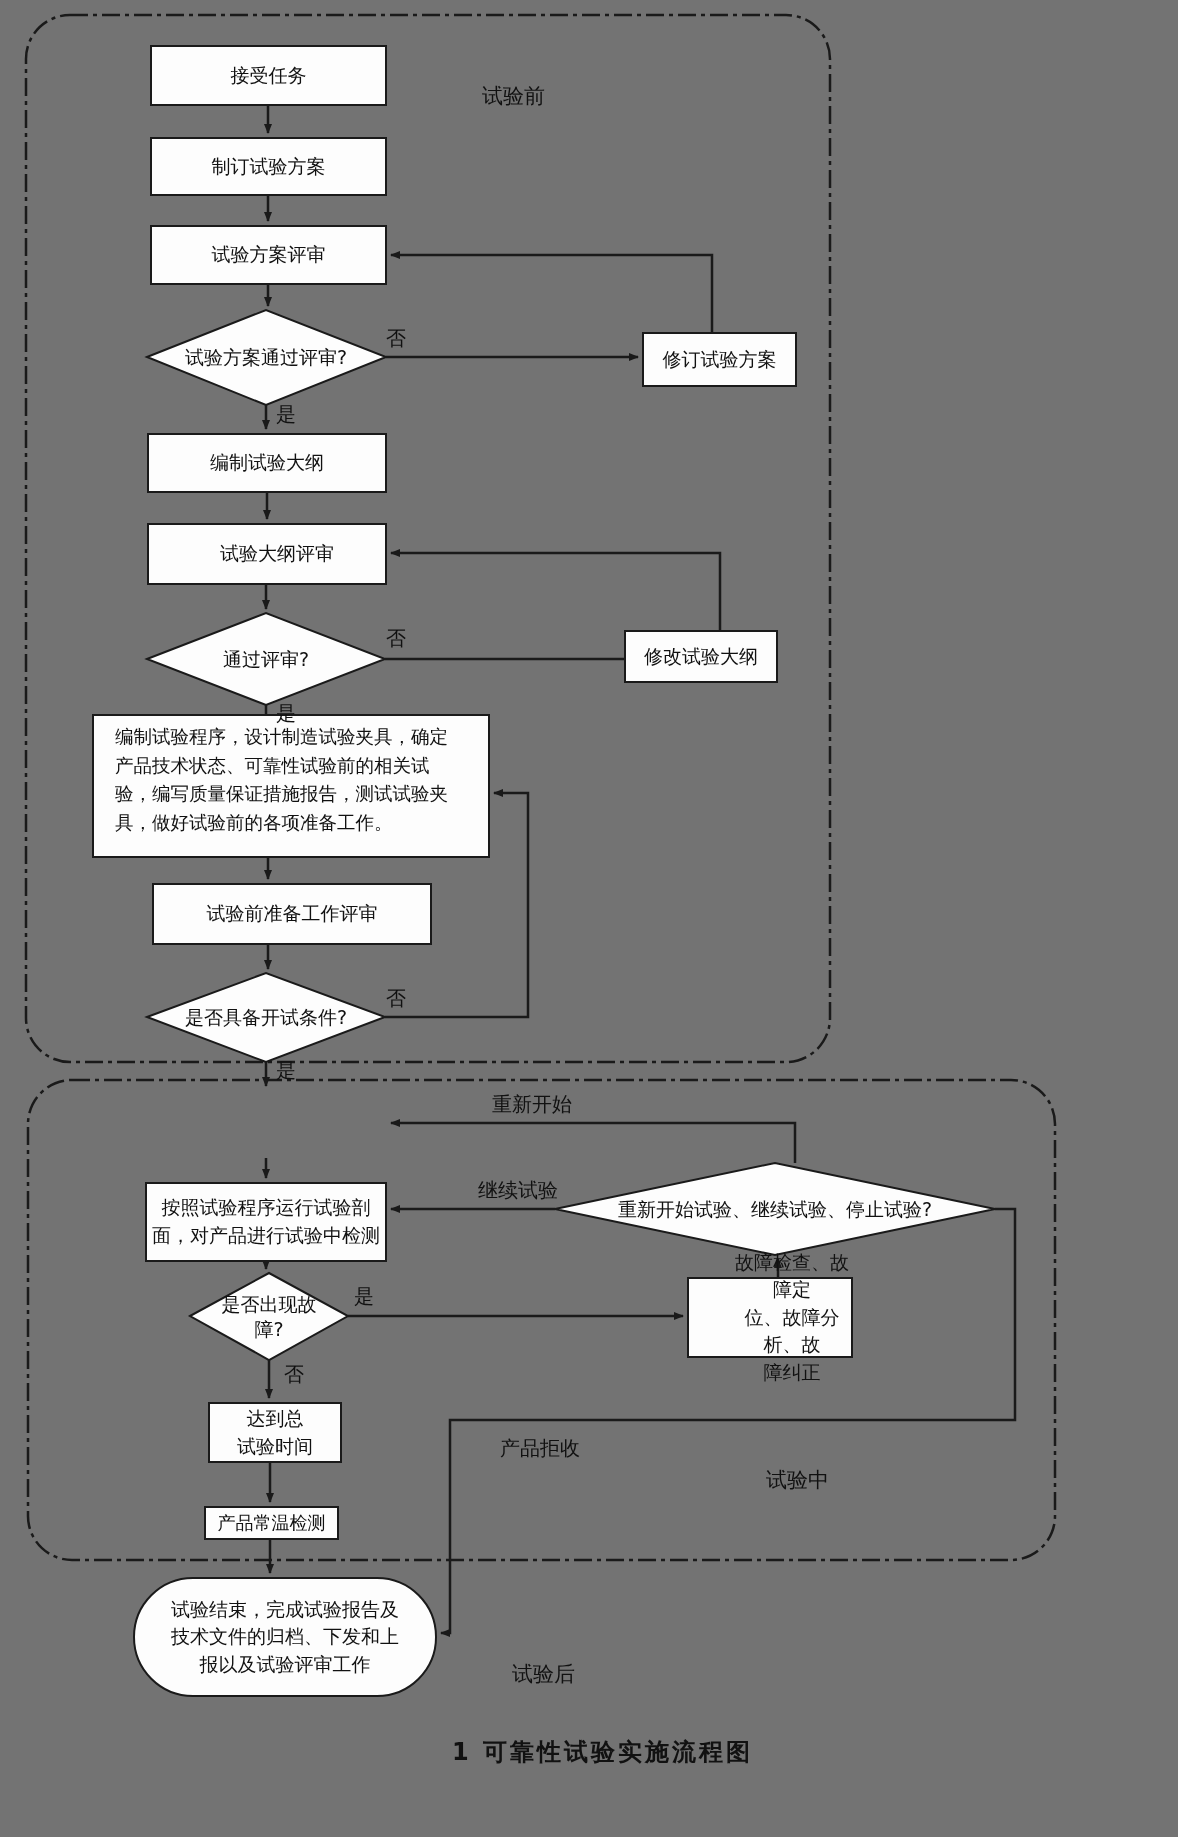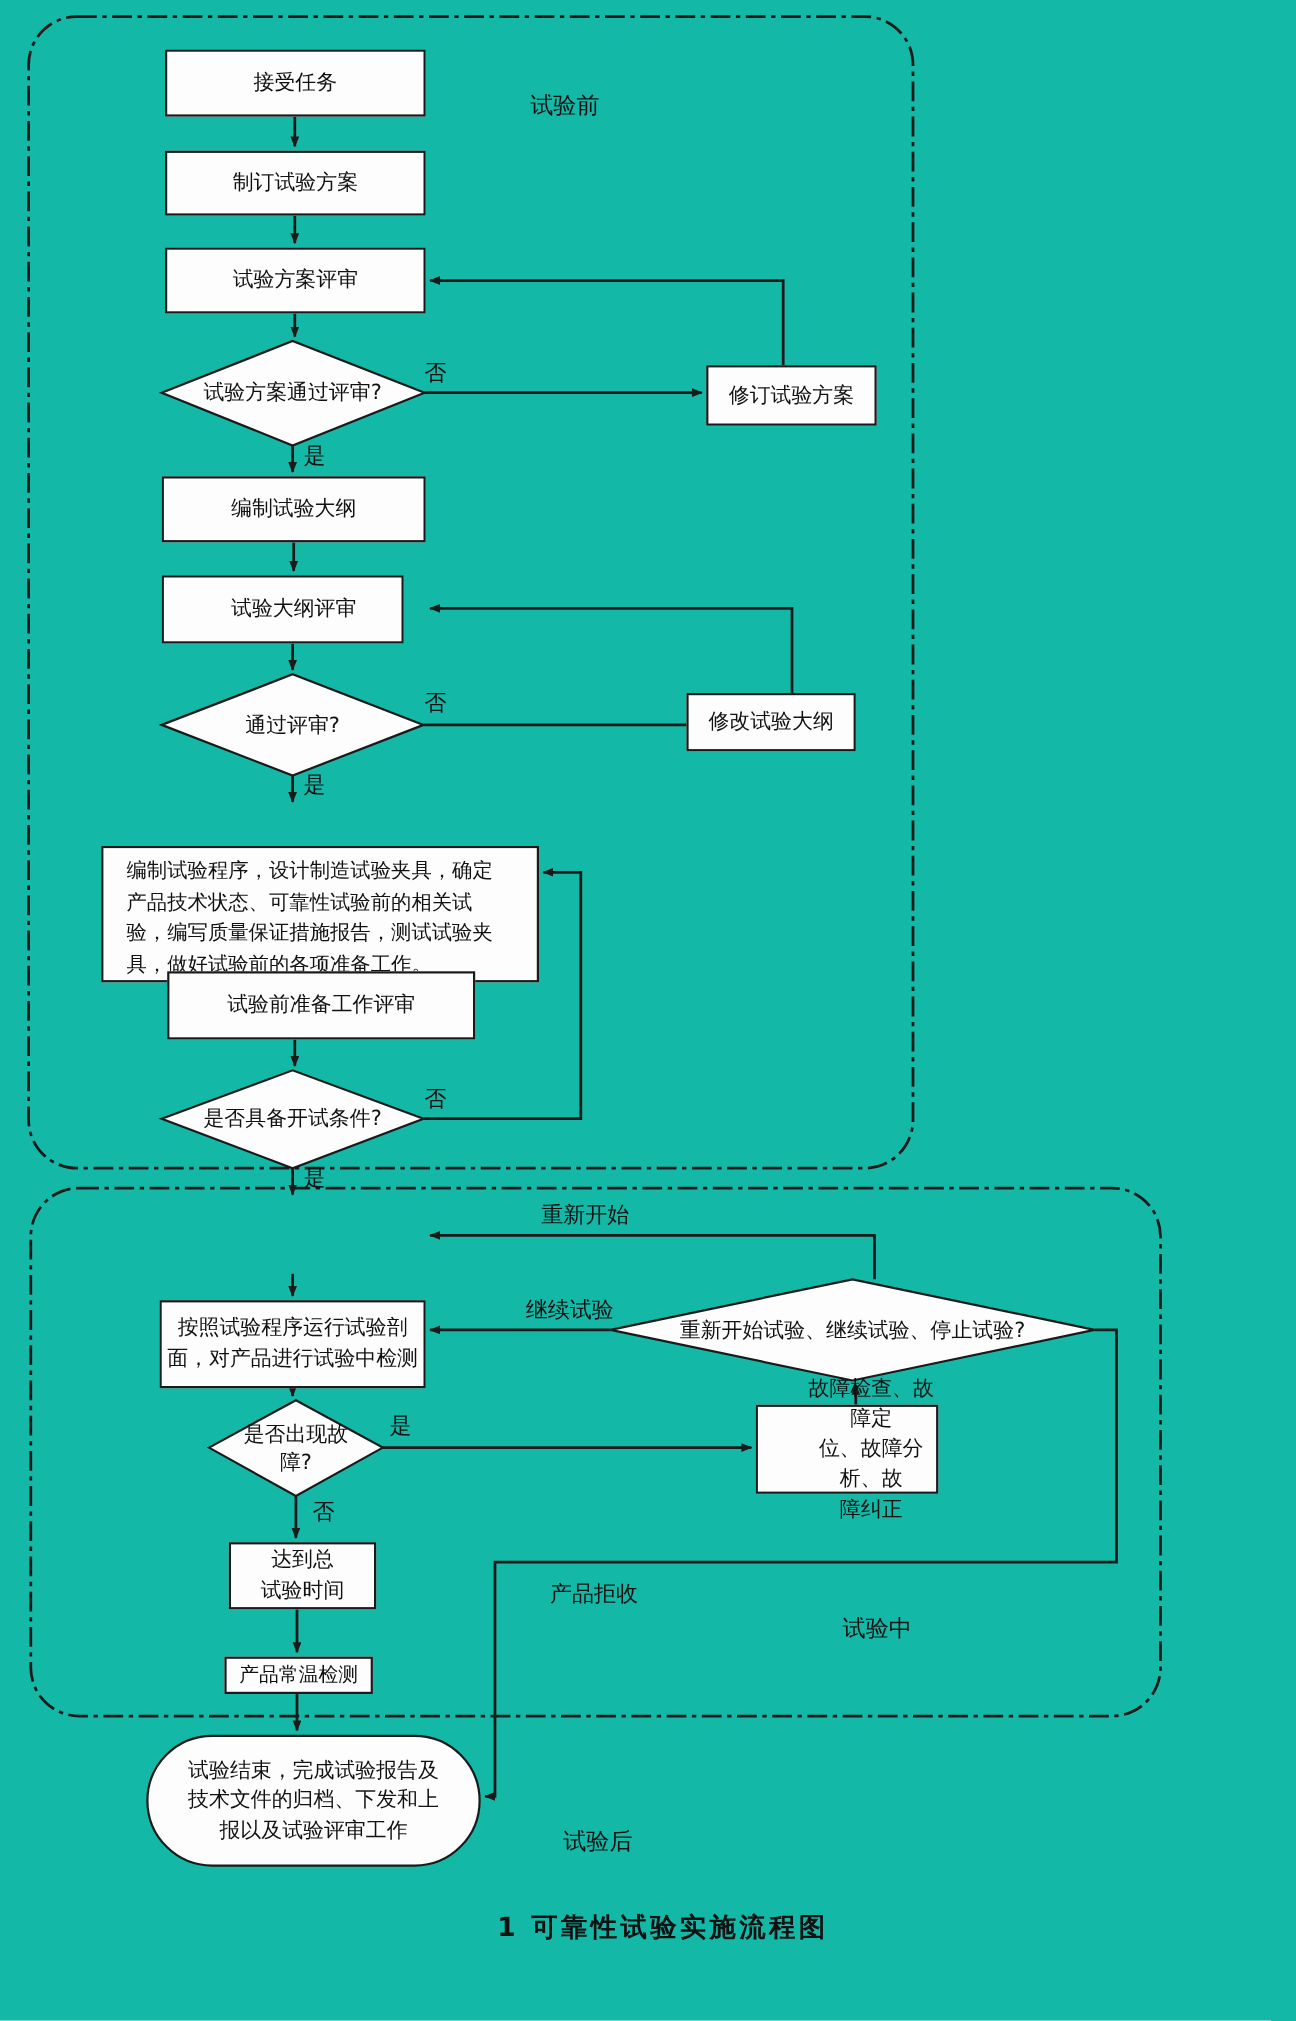--- a/index.html
+++ b/index.html
@@ -1,17 +1,17 @@
 <!DOCTYPE html>
 <html><head>
 <meta charset="utf-8">
 <style>
   html,body{margin:0;padding:0;background:#ffffff;}
   #canvas{
-    position:relative;width:1178px;height:1837px;background:#14b8a6;
+    position:relative;width:1178px;height:1837px;background:#737373;
     font-family:"DejaVu Sans","Liberation Sans",sans-serif;color:#111;
     overflow:hidden;
   }
   #wires{position:absolute;left:0;top:0;width:1178px;height:1837px;}
   .node{
     position:absolute;box-sizing:border-box;border:2px solid #1a1a1a;background:#fdfdfd;
     display:flex;align-items:center;justify-content:center;text-align:center;
     font-size:19px;line-height:1.45;white-space:pre-line;z-index:2;
   }
   .dtext{
@@ -77,23 +77,23 @@
     <path d="M270,1463 V1502" fill="none" stroke="#1a1a1a" stroke-width="2.5" marker-end="url(#ah)"></path>
     <path d="M270,1540 V1573" fill="none" stroke="#1a1a1a" stroke-width="2.5" marker-end="url(#ah)"></path>
     <path d="M995,1209 H1015 V1420 H450 V1633 H441" fill="none" stroke="#1a1a1a" stroke-width="2.5" marker-end="url(#ah)"></path>
   </svg>
 
   <div class="node" style="left:150px;top:45px;width:237px;height:61px;">接受任务</div>
   <div class="node" style="left:150px;top:137px;width:237px;height:59px;">制订试验方案</div>
   <div class="node" style="left:150px;top:225px;width:237px;height:60px;">试验方案评审</div>
   <div class="node" style="left:642px;top:332px;width:155px;height:55px;">修订试验方案</div>
   <div class="node" style="left:147px;top:433px;width:240px;height:60px;">编制试验大纲</div>
-  <div class="node" style="left:147px;top:523px;width:220px;height:62px;padding-left:20px;">试验大纲评审</div>
+  <div class="node" style="left:147px;top:523px;width:240px;height:62px;padding-left:20px;">试验大纲评审</div>
   <div class="node" style="left:624px;top:630px;width:154px;height:53px;">修改试验大纲</div>
-  <div class="node bigbox" style="left:92px;top:769px;width:398px;height:124px;padding-left:21px;">编制试验程序，设计制造试验夹具，确定
+  <div class="node bigbox" style="left:92px;top:714px;width:398px;height:144px;padding-left:21px;">编制试验程序，设计制造试验夹具，确定
 产品技术状态、可靠性试验前的相关试
 验，编写质量保证措施报告，测试试验夹
 具，做好试验前的各项准备工作。</div>
   <div class="node" style="left:152px;top:883px;width:280px;height:62px;">试验前准备工作评审</div>
   <div class="node" style="left:145px;top:1182px;width:242px;height:80px;">按照试验程序运行试验剖
 面，对产品进行试验中检测</div>
   <div class="node" style="left:687px;top:1277px;width:166px;height:81px;padding-left:44px;">故障检查、故障定
 位、故障分析、故
 障纠正</div>
   <div class="node" style="left:208px;top:1402px;width:134px;height:61px;">达到总

